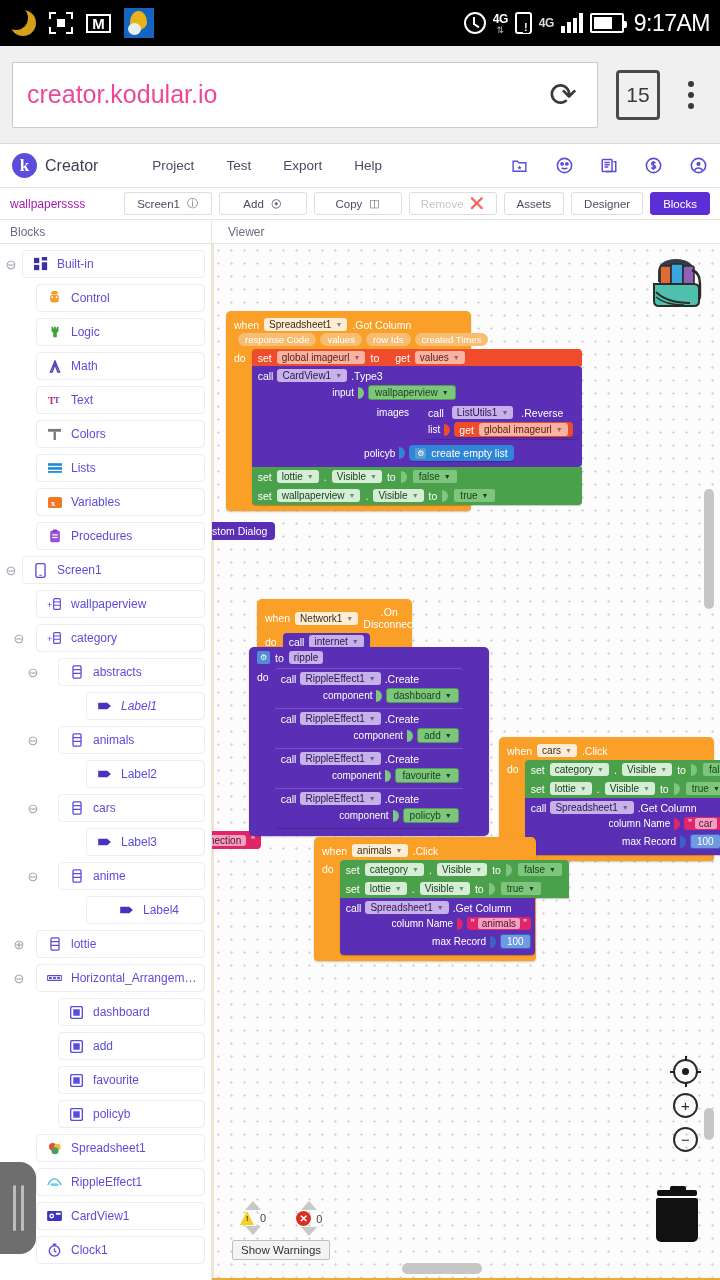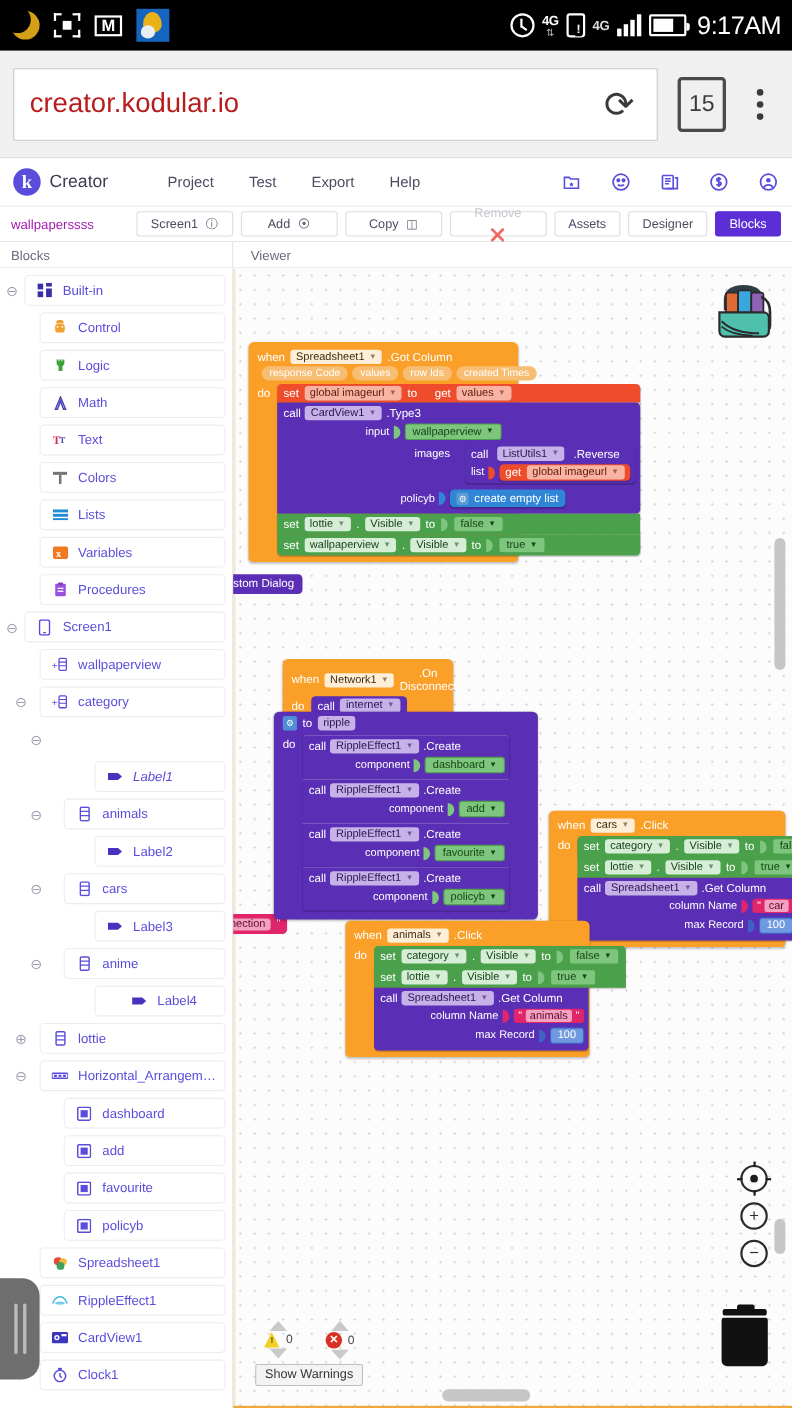--- a/index.html
+++ b/index.html
@@ -67,21 +67,21 @@
 
   
   .browserbar {
     height:98px; background:#f0f0f0; display:flex; align-items:center;
     padding:0 12px; gap:8px; border-bottom:1px solid #d9d9d9;
   }
   .urlbox {
     flex:1; height:66px; background:#fff; border:1px solid #c9c9c9;
     display:flex; align-items:center; padding:0 14px; border-radius:1px;
   }
-  .urltext { font-size:25px; color:#b91c1c; flex:1; }
+  .urltext { font-size:25px; color:#ec4899; flex:1; }
   .reload { font-size:33px; color:#3a3a3a; width:40px; text-align:center; line-height:1;}
   .tabcount {
     width:44px;height:50px;border:3px solid #4a4a4a;border-radius:4px;
     display:flex;align-items:center;justify-content:center;
     font-size:21px;color:#3a3a3a; margin:0 6px 0 10px;
   }
   .kebab { width:34px; display:flex; flex-direction:column; align-items:center; gap:5px; }
   .kebab i { width:6px;height:6px;border-radius:50%;background:#3a3a3a;display:block;}
 
   
@@ -103,21 +103,21 @@
     height:32px; display:flex; align-items:center; padding:0 10px; gap:7px;
     border-bottom:1px solid #e6e6e6; background:#fff;
   }
   .projname { font-size:12px; color:#a21caf; width:118px; }
   .tbtn {
     height:23px; border:1px solid #ddd; border-radius:3px; background:#fff;
     display:flex; align-items:center; justify-content:center; gap:7px;
     font-size:11.5px; color:#4b4b63; padding:0 12px; white-space:nowrap;
   }
   .tbtn.wide { min-width:88px; }
-  .tbtn.disabled { color:#c6c6cf;flex-direction:column; }
+  .tbtn.disabled { color:#c6c6cf; }
   .tbtn.active { background:#5b2ed6; color:#fff; border-color:#5b2ed6; }
   .tbtn .gi { font-size:11px; opacity:.85; }
 
   
   .panelrow { display:flex; height:24px; border-bottom:1px solid #e6e6e6; background:#fff;}
   .panelrow .ph1 { width:212px; font-size:12px; color:#6b6b80; padding-left:10px; line-height:24px;
     border-right:1px solid #e6e6e6;}
   .panelrow .ph2 { font-size:12px; color:#6b6b80; padding-left:16px; line-height:24px;}
 
   
@@ -533,20 +533,30 @@
                 <rect x="8" y="1" width="8" height="13" rx="1.2" fill="none" stroke="#5b4ddb" stroke-width="1.4"></rect>
                 <line x1="8" y1="5" x2="16" y2="5" stroke="#5b4ddb" stroke-width="1.2"></line>
                 <line x1="8" y1="9" x2="16" y2="9" stroke="#5b4ddb" stroke-width="1.2"></line>
               </svg>
             </span>
             <span>category</span>
           </div>
         </div>
         <div class="node">
           <div class="toggle" style="margin-left: 22px;">⊖</div>
+          <div class="chip" style="margin-left: 14px; margin-right: 6px;">
+            <span class="ico">
+              <svg width="10" height="14" viewBox="0 0 10 15">
+                <rect x="0.7" y="1" width="8.6" height="13" rx="1.2" fill="none" stroke="#5b4ddb" stroke-width="1.4"></rect>
+                <line x1="0.7" y1="5" x2="9.3" y2="5" stroke="#5b4ddb" stroke-width="1.2"></line>
+                <line x1="0.7" y1="9" x2="9.3" y2="9" stroke="#5b4ddb" stroke-width="1.2"></line>
+              </svg>
+            </span>
+            <span>abstracts</span>
+          </div>
         </div>
         <div class="node">
           <div class="toggle" style="margin-left: 36px;"></div>
           <div class="chip" style="margin-left: 28px; margin-right: 6px; font-style: italic;">
             <span class="ico">
               <svg width="14" height="10" viewBox="0 0 15 11">
                 <path d="M0 2h10l4 3.5L10 9H0z" fill="#4a32c0"></path>
               </svg>
             </span>
             <span>Label1</span>

